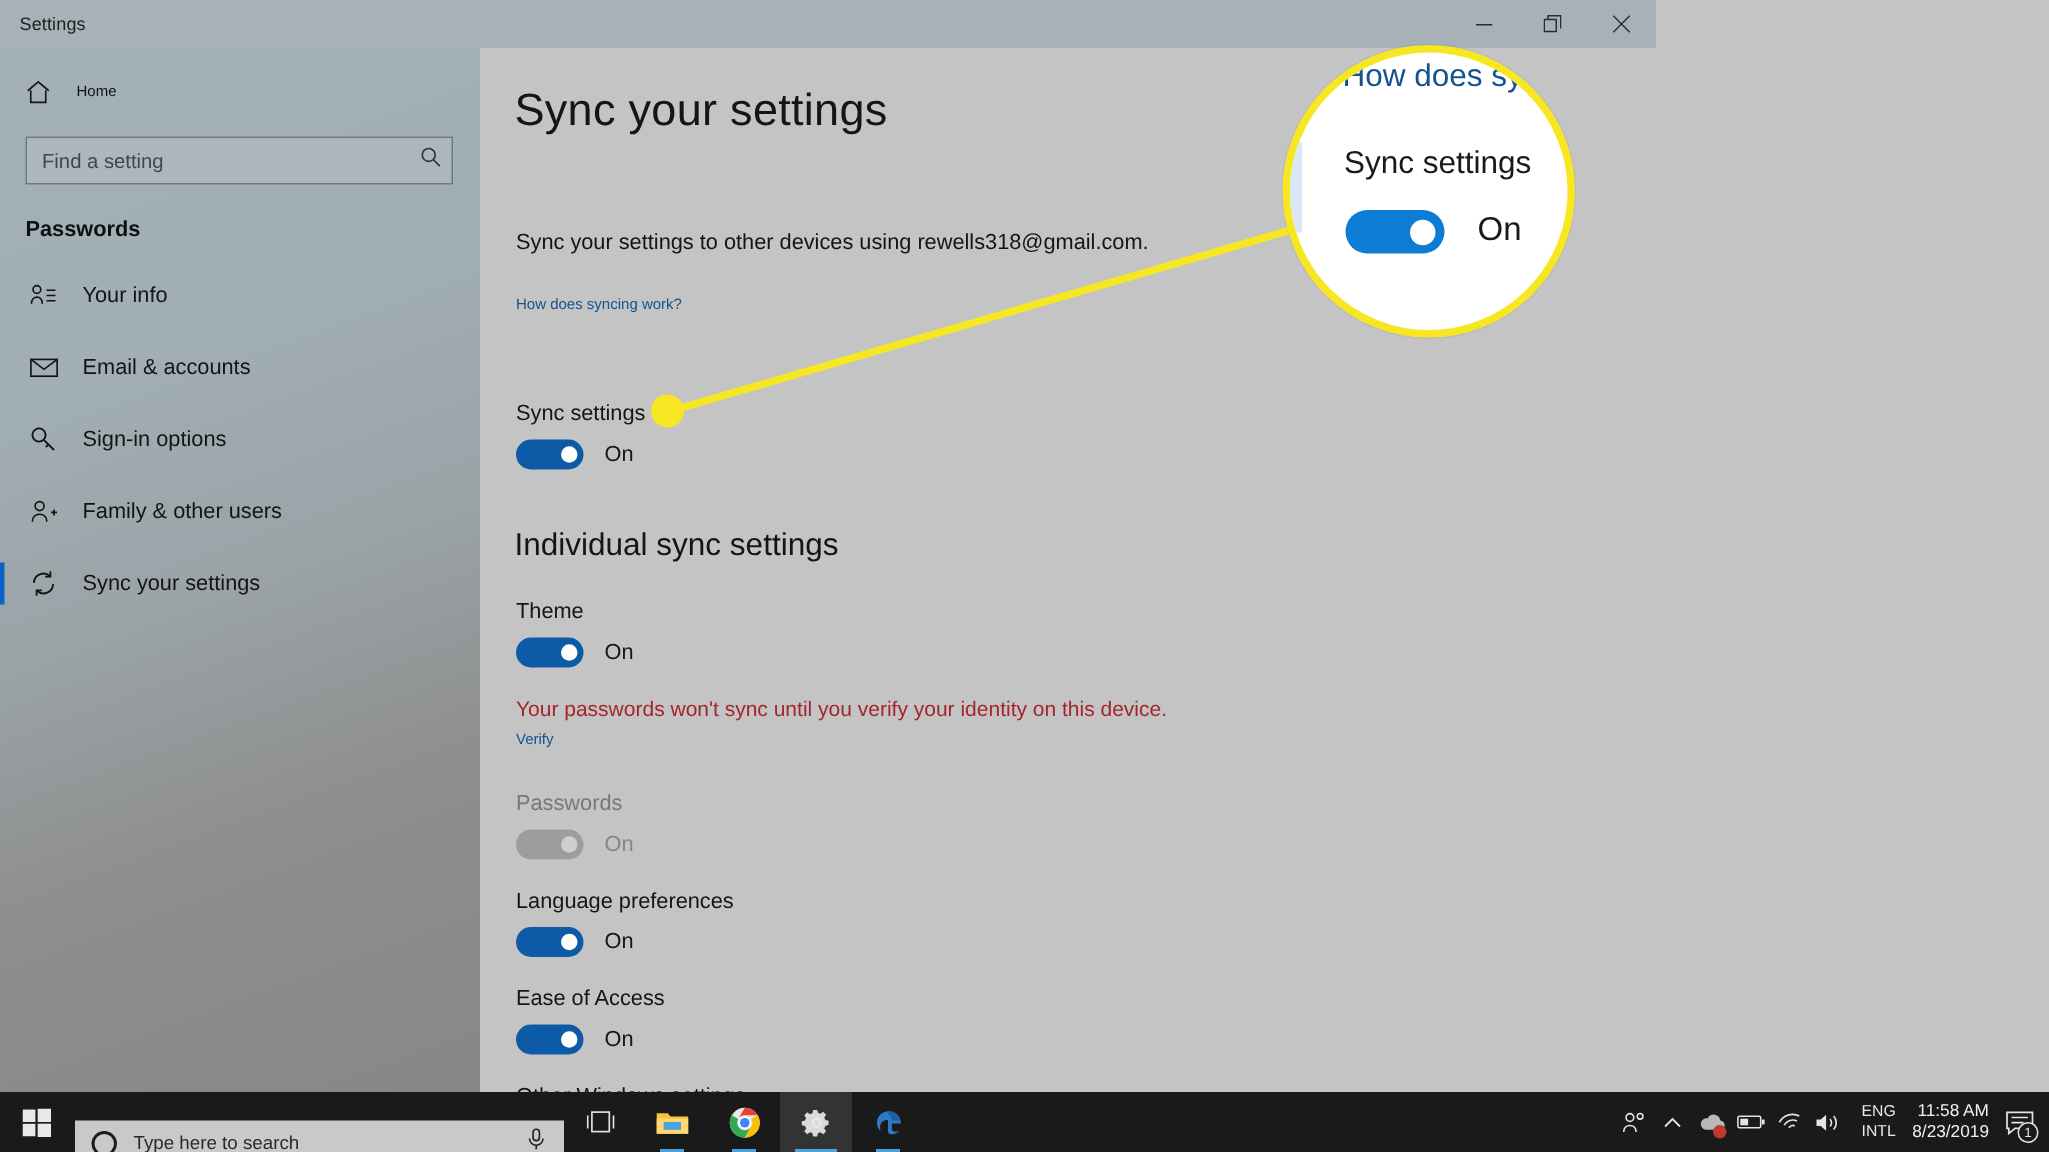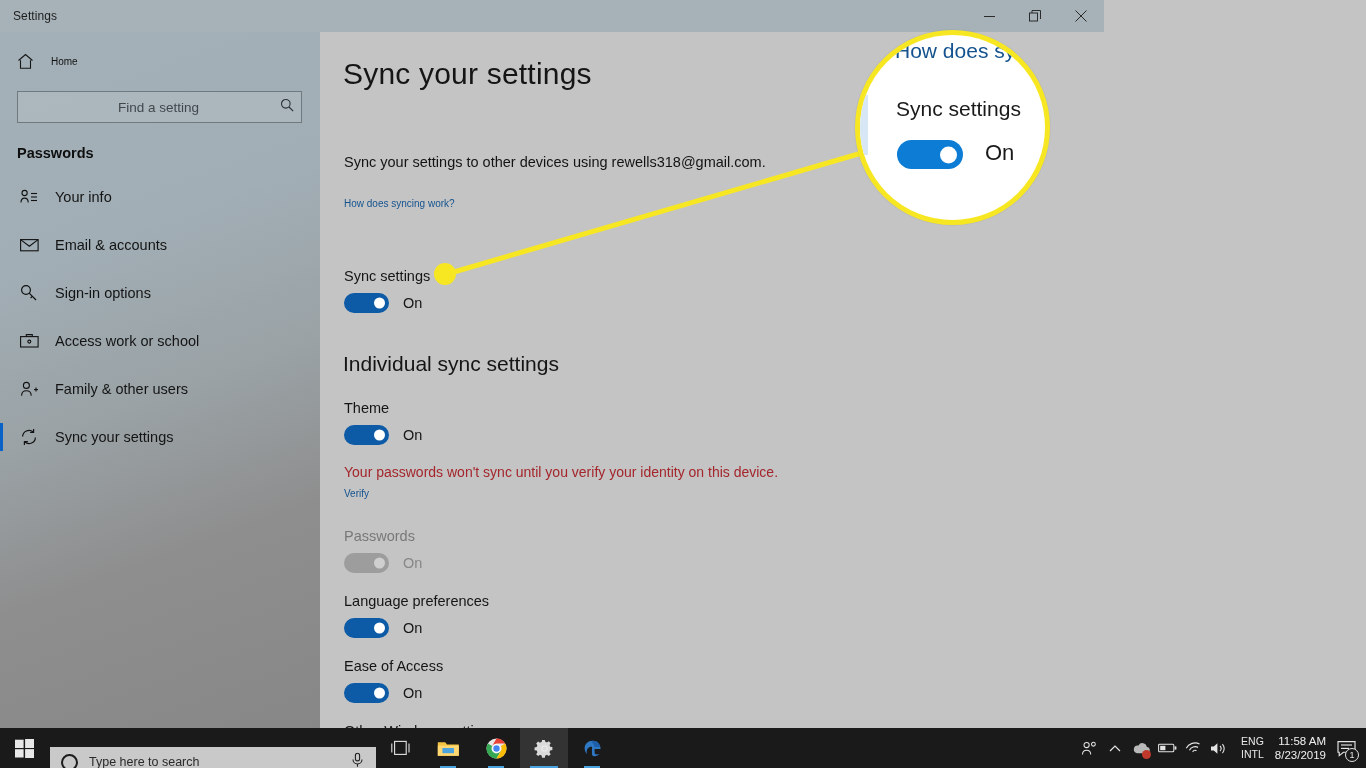--- a/index.html
+++ b/index.html
@@ -37,21 +37,20 @@
   .home-label { font-size:10px; color:#131313; margin-left:8px; }
 
   .searchwrap { margin:10px 0 0 17px; width:285px; height:32px; position:relative; }
   .searchbox {
     width:100%; height:100%;
     background:rgba(255,255,255,.10);
     border:1px solid #6f7a80;
     font-family:"Liberation Sans", sans-serif;
     font-size:13.5px; color:#2a2f32; padding:0 12px 0 10px;
     outline:none;
-    text-align:center;
   }
   .searchbox::placeholder { color:#41484c; opacity:1; }
   .search-ico {
     position:absolute; right:8px; top:50%; transform:translateY(-50%);
     color:#2b3134; pointer-events:none;
   }
 
   .section-title {
     margin:22px 0 0 17px; font-size:14.5px; font-weight:bold; color:#0f0f0f;
   }
@@ -294,30 +293,20 @@
         <span class="nico">
           <svg width="18" height="18" viewBox="0 0 18 18" fill="none" stroke="currentColor" stroke-width="1.2">
             <circle cx="6" cy="6" r="4.4"></circle>
               <line x1="9.2" y1="9.2" x2="16" y2="16"></line>
               <line x1="12.3" y1="12.3" x2="10.6" y2="14"></line>
           </svg>
         </span>
         <span class="nlabel">Sign-in options</span>
       </div>
 
-      <div class="navitem">
-        <span class="nico">
-          <svg width="19" height="16" viewBox="0 0 19 16" fill="none" stroke="currentColor" stroke-width="1.1">
-            <rect x="0.6" y="3.6" width="17.5" height="10.4"></rect>
-            <path d="M6.3 3.6 V1.6 h6 v2"></path>
-              <circle cx="9.3" cy="8.6" r="1.5"></circle>
-          </svg>
-        </span>
-        <span class="nlabel">Access work or school</span>
-      </div>
 
       <div class="navitem">
         <span class="nico">
           <svg width="19" height="17" viewBox="0 0 19 17" fill="none" stroke="currentColor" stroke-width="1.1">
             <circle cx="6.4" cy="4.4" r="3"></circle>
               <path d="M1.6 14.8 c0-3.2 2.1-5 4.8-5 s4.8 1.8 4.8 5"></path>
             <line x1="14" y1="8.6" x2="18" y2="8.6"></line>
               <line x1="16" y1="6.6" x2="16" y2="10.6"></line>
           </svg>
         </span>

